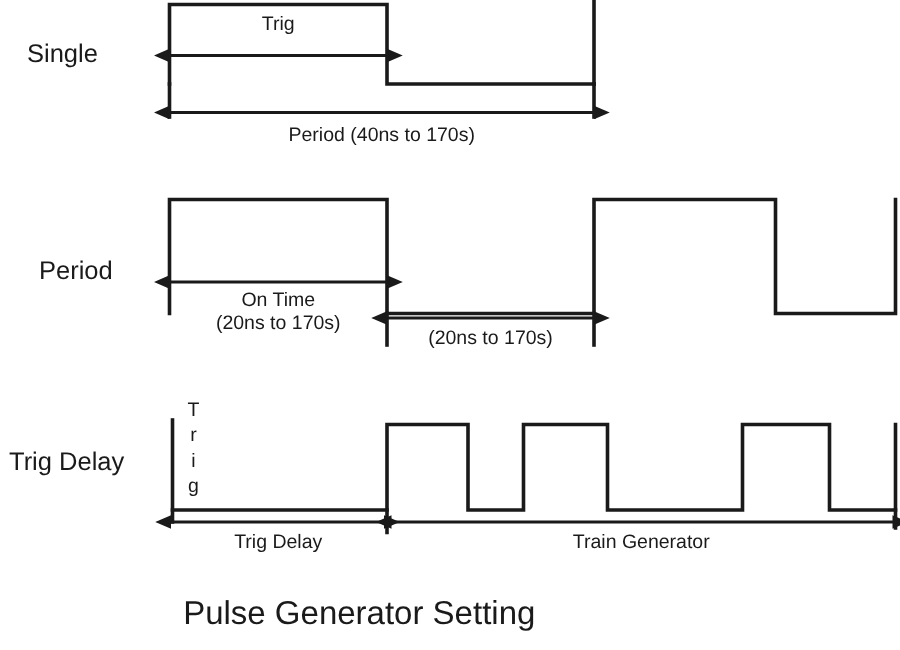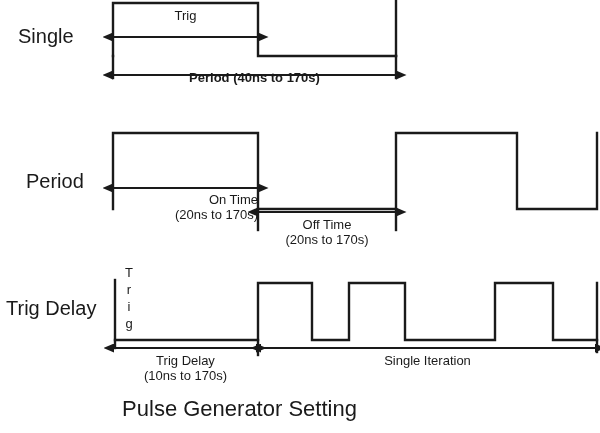--- a/index.html
+++ b/index.html
@@ -21,42 +21,42 @@
   }
   #waveform-canvas {
     position: absolute;
     left: 0;
     top: 0;
     width: 600px;
     height: 433px;
   }
   .row-label {
     position: absolute;
-    font-size: 20px;
+    font-size: 17px;
     line-height: 20px;
     color: #1a1a1a;
     white-space: nowrap;
   }
   #label-single   { left: 18px; top: 26px; }
   #label-train    { left: 26px; top: 171px; }
   #label-trigdelay{ left: 6px;  top: 298px; }
 
   .anno {
     position: absolute;
     font-size: 13px;
     line-height: 15px;
     text-align: center;
     white-space: nowrap;
     color: #1a1a1a;
   }
   .anno .ln { display: block; }
 
   #anno-width        { left: 113px; top: 8px;  width: 145px; }
-  #anno-period       { left: 113px; top: 70px; width: 283px; font-weight: bold; }
-  #anno-ontime       { left: 113px; top: 192px; width: 145px; text-align: right; }
+  #anno-period       { left: 113px; top: 82px; width: 283px; }
+  #anno-ontime       { left: 113px; top: 192px; width: 145px; }
   #anno-offtime      { left: 258px; top: 217px; width: 138px; }
   #anno-trigdelay    { left: 113px; top: 353px; width: 145px; }
   #anno-trainiter    { left: 260px; top: 353px; width: 335px; }
 
   #trig-vertical-text {
     position: absolute;
     left: 122px;
     top: 264px;
     width: 14px;
     font-size: 13px;
@@ -163,28 +163,26 @@
   <div class="anno" id="anno-period">
     <span class="ln">Period (40ns to 170s)</span>
   </div>
 
   <div class="anno" id="anno-ontime">
     <span class="ln">On Time</span>
     <span class="ln">(20ns to 170s)</span>
   </div>
 
   <div class="anno" id="anno-offtime">
-    <span class="ln">Off Time</span>
     <span class="ln">(20ns to 170s)</span>
   </div>
 
   <div class="anno" id="anno-trigdelay">
     <span class="ln">Trig Delay</span>
-    <span class="ln">(10ns to 170s)</span>
   </div>
 
   <div class="anno" id="anno-trainiter">
-    <span class="ln">Single Iteration</span>
+    <span class="ln">Train Generator</span>
   </div>
 
   <div id="diagram-title">Pulse Generator Setting</div>
 
 </div>
 
 </body></html>

